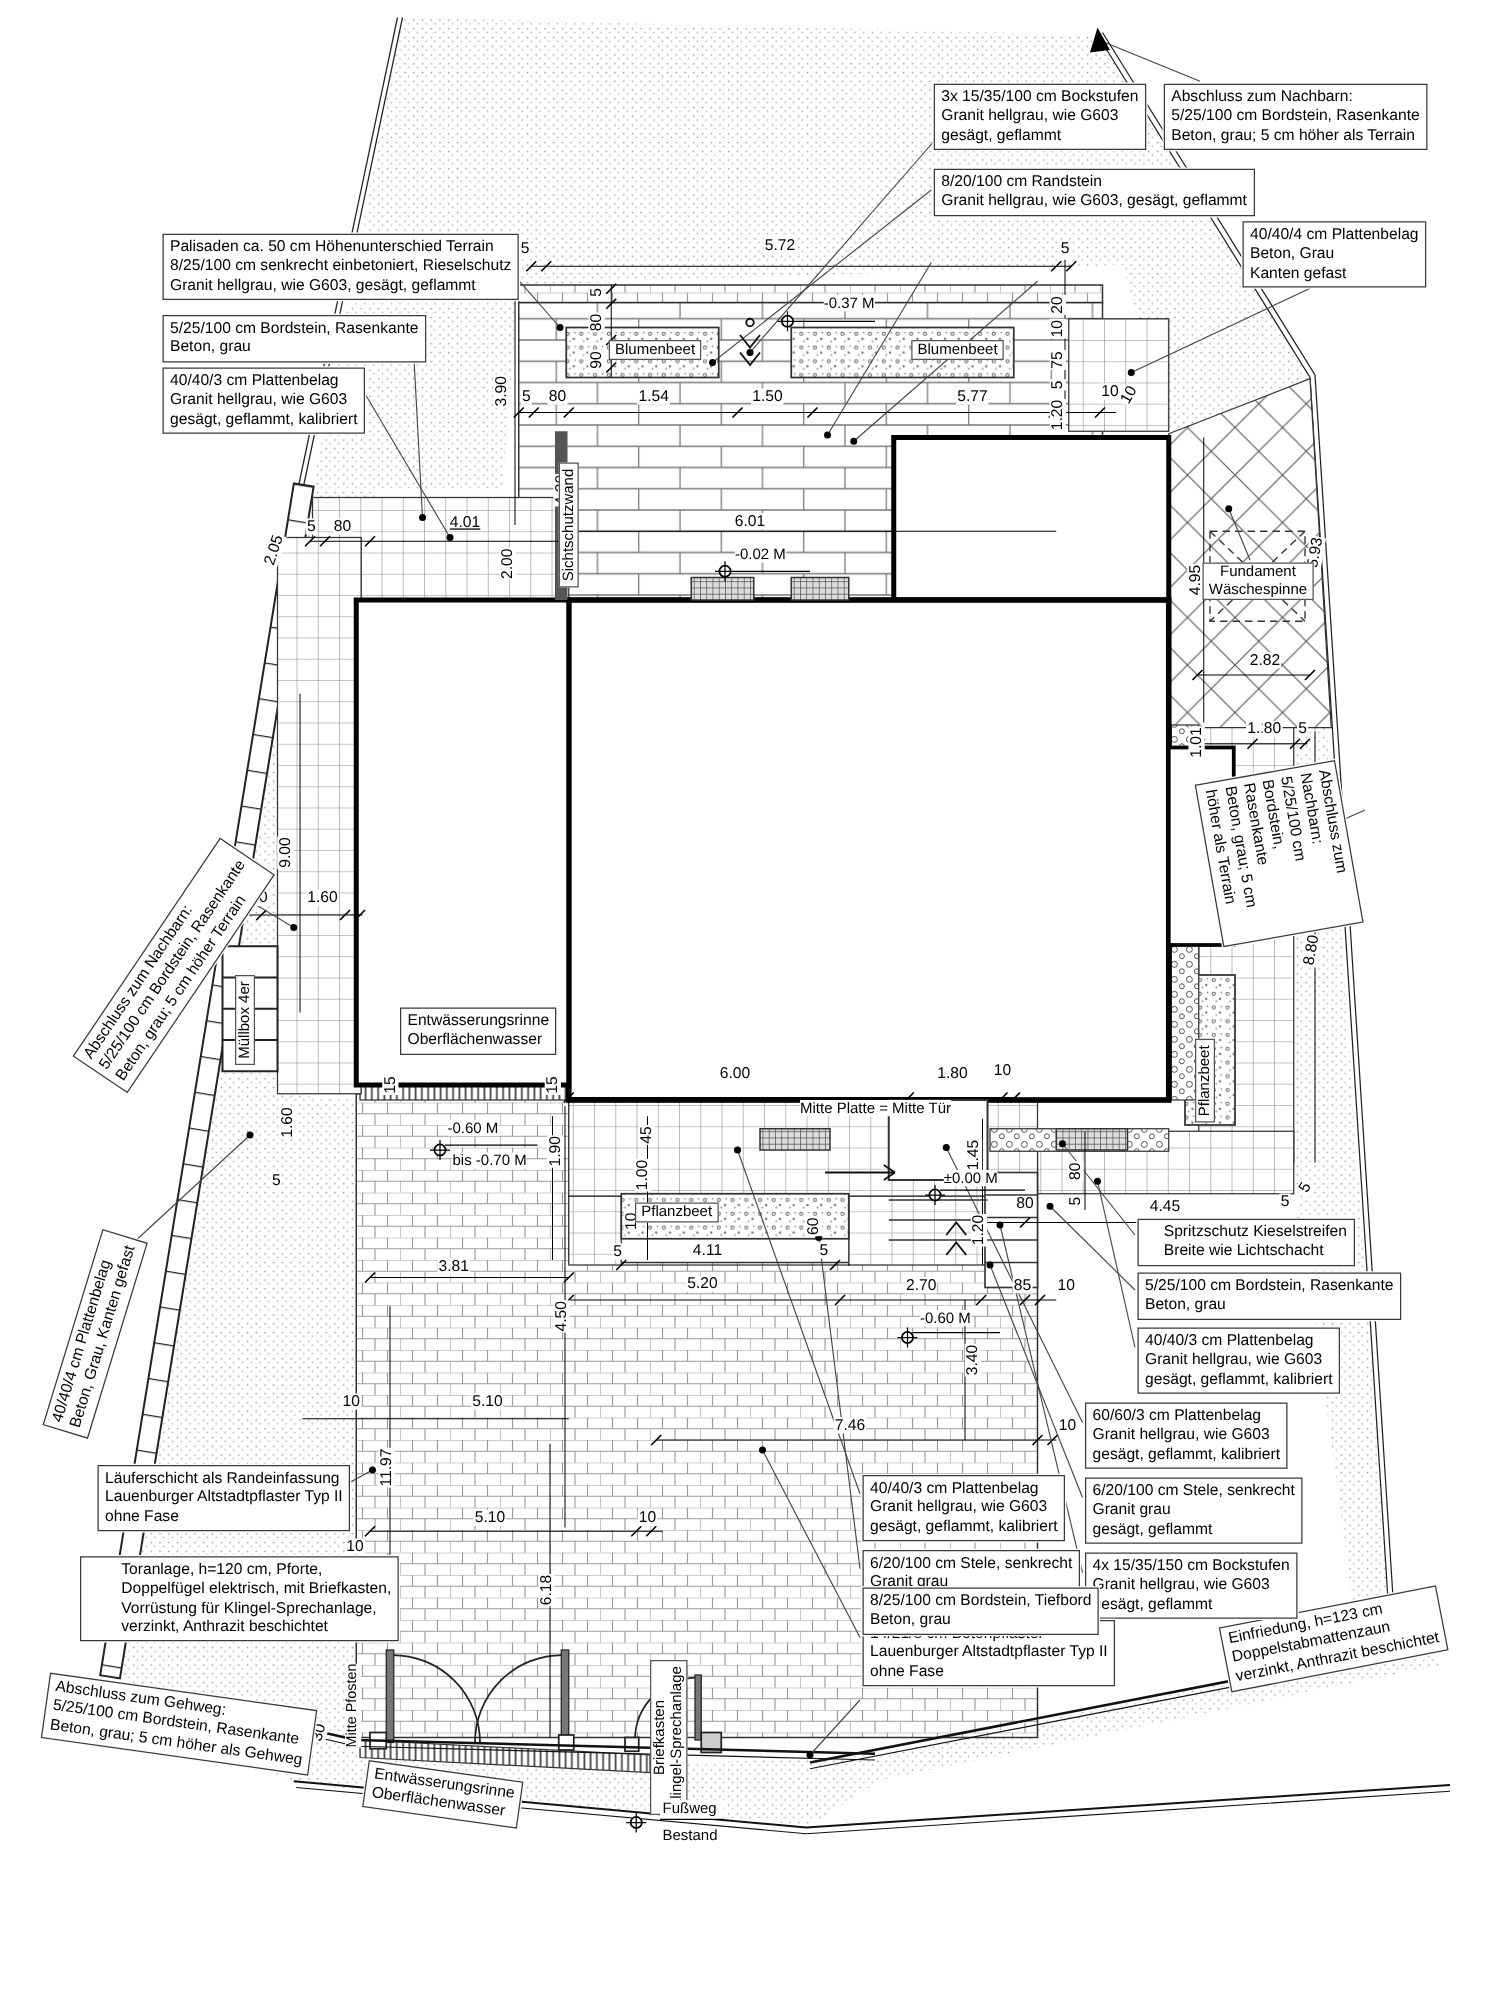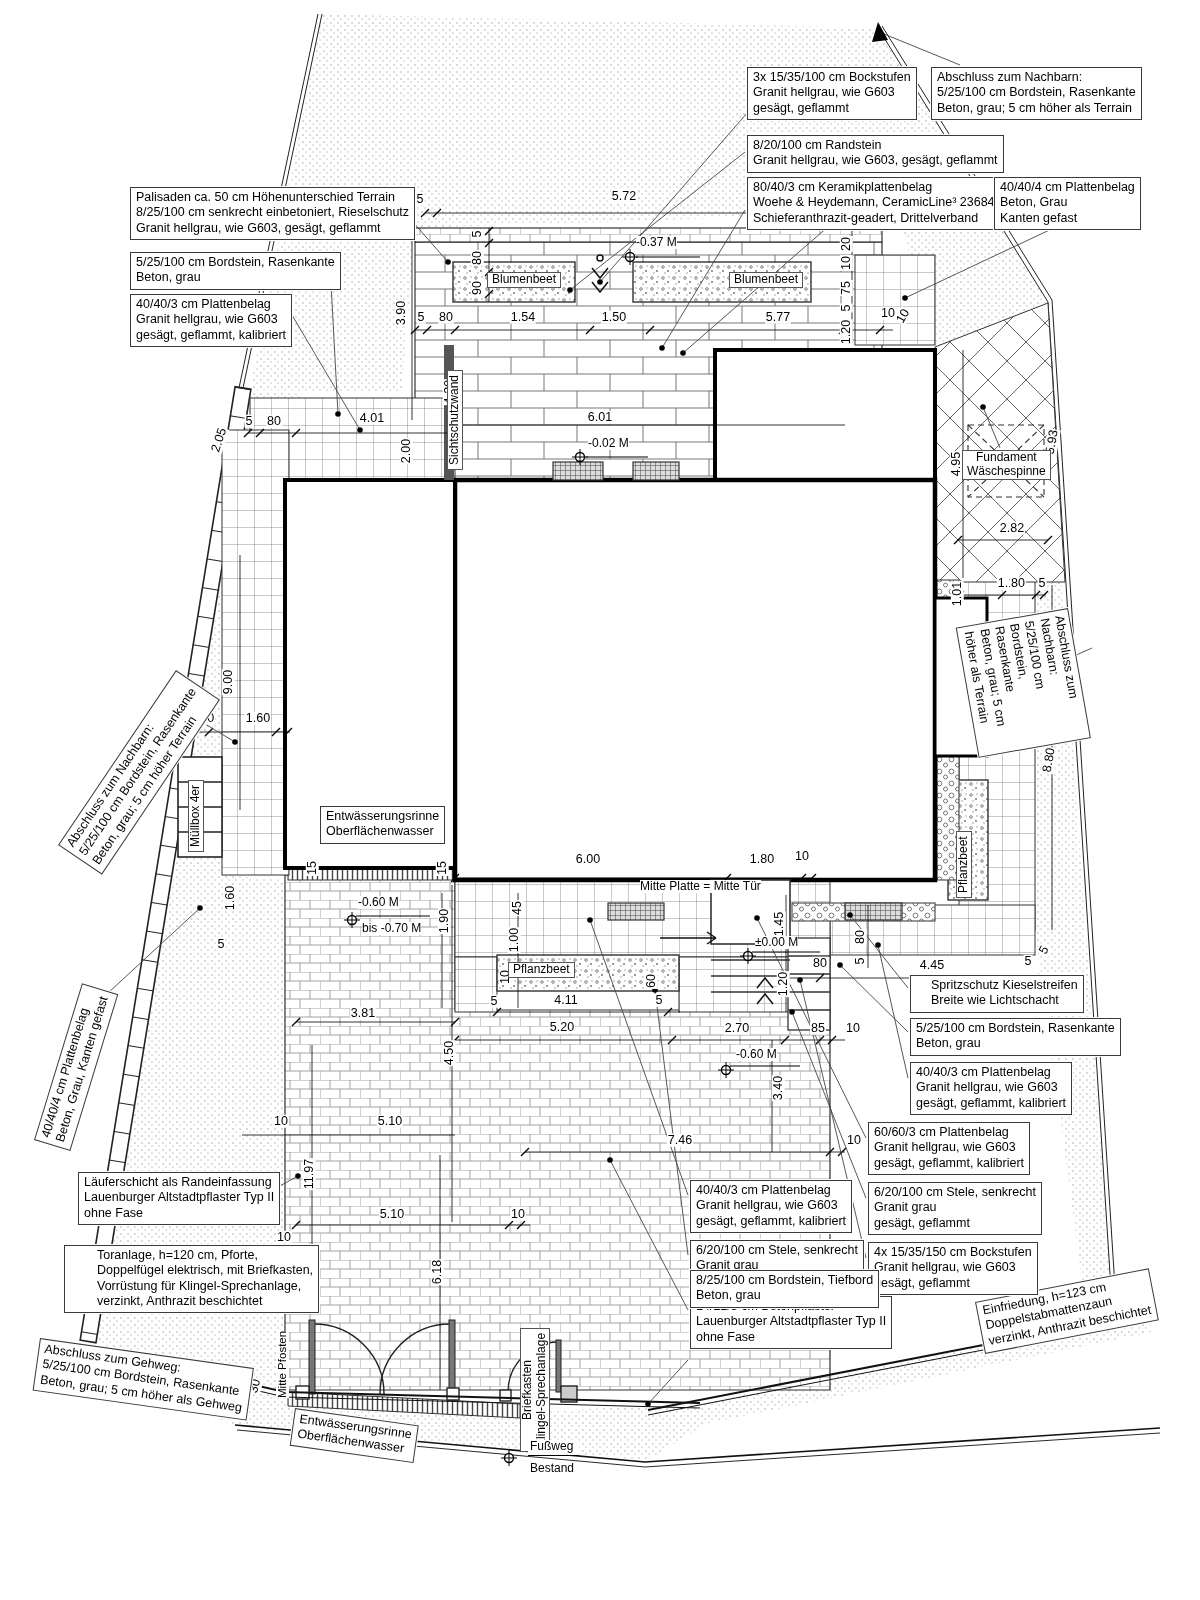--- a/index.html
+++ b/index.html
@@ -312,23 +312,20 @@
 gesägt, geflammt, kalibriert</div>
 
 <div class="ann" style="left:747px;top:67px;">3x 15/35/100 cm Bockstufen
 Granit hellgrau, wie G603
 gesägt, geflammt</div>
 <div class="ann" style="left:931px;top:67px;">Abschluss zum Nachbarn:
 5/25/100 cm Bordstein, Rasenkante
 Beton, grau; 5 cm höher als Terrain</div>
 <div class="ann" style="left:747px;top:135px;">8/20/100 cm Randstein
 Granit hellgrau, wie G603, gesägt, geflammt</div>
-<div class="ann" style="left:747px;top:177px;">80/40/3 cm Keramikplattenbelag
-Woehe &amp; Heydemann, CeramicLine³ 23684
-Schieferanthrazit-geadert, Drittelverband</div>
 <div class="ann" style="left:994px;top:177px;">40/40/4 cm Plattenbelag
 Beton, Grau
 Kanten gefast</div>
 
 <div class="ann rot" style="left:58px;top:845px;transform:rotate(-56deg);">Abschluss zum Nachbarn:
 5/25/100 cm Bordstein, Rasenkante
 Beton, grau; 5 cm höher Terrain</div>
 <div class="ann rot" style="left:34px;top:1140px;transform:rotate(-73deg);">40/40/4 cm Plattenbelag
 Beton, Grau, Kanten gefast</div>
 <div class="ann rot" style="left:1068px;top:608px;transform:rotate(80deg);">Abschluss zum Nachbarn:
@@ -391,21 +388,21 @@
 <div class="lbl rot" style="left:956px;top:898px;transform:rotate(-90deg);">Pflanzbeet</div>
 <div class="lbl rot" style="left:188px;top:852px;transform:rotate(-90deg);">Müllbox 4er</div>
 <div class="lbl rot" style="left:447px;top:470px;transform:rotate(-90deg);">Sichtschutzwand</div>
 <div class="lbl rot" style="left:520px;top:1452px;transform:rotate(-90deg);">Briefkasten
 Klingel-Sprechanlage</div>
 <div class="txt rot" style="left:276px;top:1398px;transform:rotate(-90deg);font-size:11.5px;">Mitte Pfosten</div>
 <div class="txt" style="left:640px;top:880px;">Mitte Platte = Mitte Tür</div>
 <div class="txt" style="left:528px;top:1440px;border-bottom:1px solid #000;padding:0 6px 2px 2px;">Fußweg</div>
 <div class="txt" style="left:528px;top:1462px;padding:0 2px;">Bestand</div>
 
-<div class="txt" style="left:636px;top:236px;">-0.37 M</div>
+<div class="txt" style="left:659px;top:236px;">-0.37 M</div>
 <div class="txt" style="left:588px;top:437px;">-0.02 M</div>
 <div class="txt" style="left:358px;top:896px;">-0.60 M</div>
 <div class="txt" style="left:362px;top:922px;">bis -0.70 M</div>
 <div class="txt" style="left:755px;top:936px;">±0.00 M</div>
 <div class="txt" style="left:736px;top:1048px;">-0.60 M</div>
 
 <span class="dim" style="left:420px;top:199px;">5</span>
 <span class="dim" style="left:624px;top:196px;">5.72</span>
 <span class="dim" style="left:852px;top:199px;">5</span>
 
@@ -423,21 +420,21 @@
 <span class="dim dimv" style="left:401px;top:313px;">3.90</span>
 <span class="dim dimv" style="left:449px;top:392px;">4.20</span>
 <span class="dim dimv" style="left:406px;top:451px;">2.00</span>
 <span class="dim" style="left:219px;top:440px;transform:translate(-50%,-50%) rotate(-72deg);">2.05</span>
 <span class="dim dimv" style="left:228px;top:682px;">9.00</span>
 <span class="dim dimv" style="left:230px;top:898px;">1.60</span>
 <span class="dim" style="left:221px;top:944px;">5</span>
 
 <span class="dim" style="left:249px;top:421px;">5</span>
 <span class="dim" style="left:274px;top:421px;">80</span>
-<span class="dim" style="left:372px;top:418px;">4.01</span>
+<span class="dim" style="left:372px;top:418px;text-decoration:underline;">4.01</span>
 
 <span class="dim" style="left:170px;top:719px;">5</span>
 <span class="dim" style="left:202px;top:718px;">1.00</span>
 <span class="dim" style="left:258px;top:718px;">1.60</span>
 
 <span class="dim dimv" style="left:312px;top:868px;">15</span>
 <span class="dim dimv" style="left:442px;top:868px;">15</span>
 
 <span class="dim" style="left:588px;top:859px;">6.00</span>
 <span class="dim" style="left:762px;top:859px;">1.80</span>

